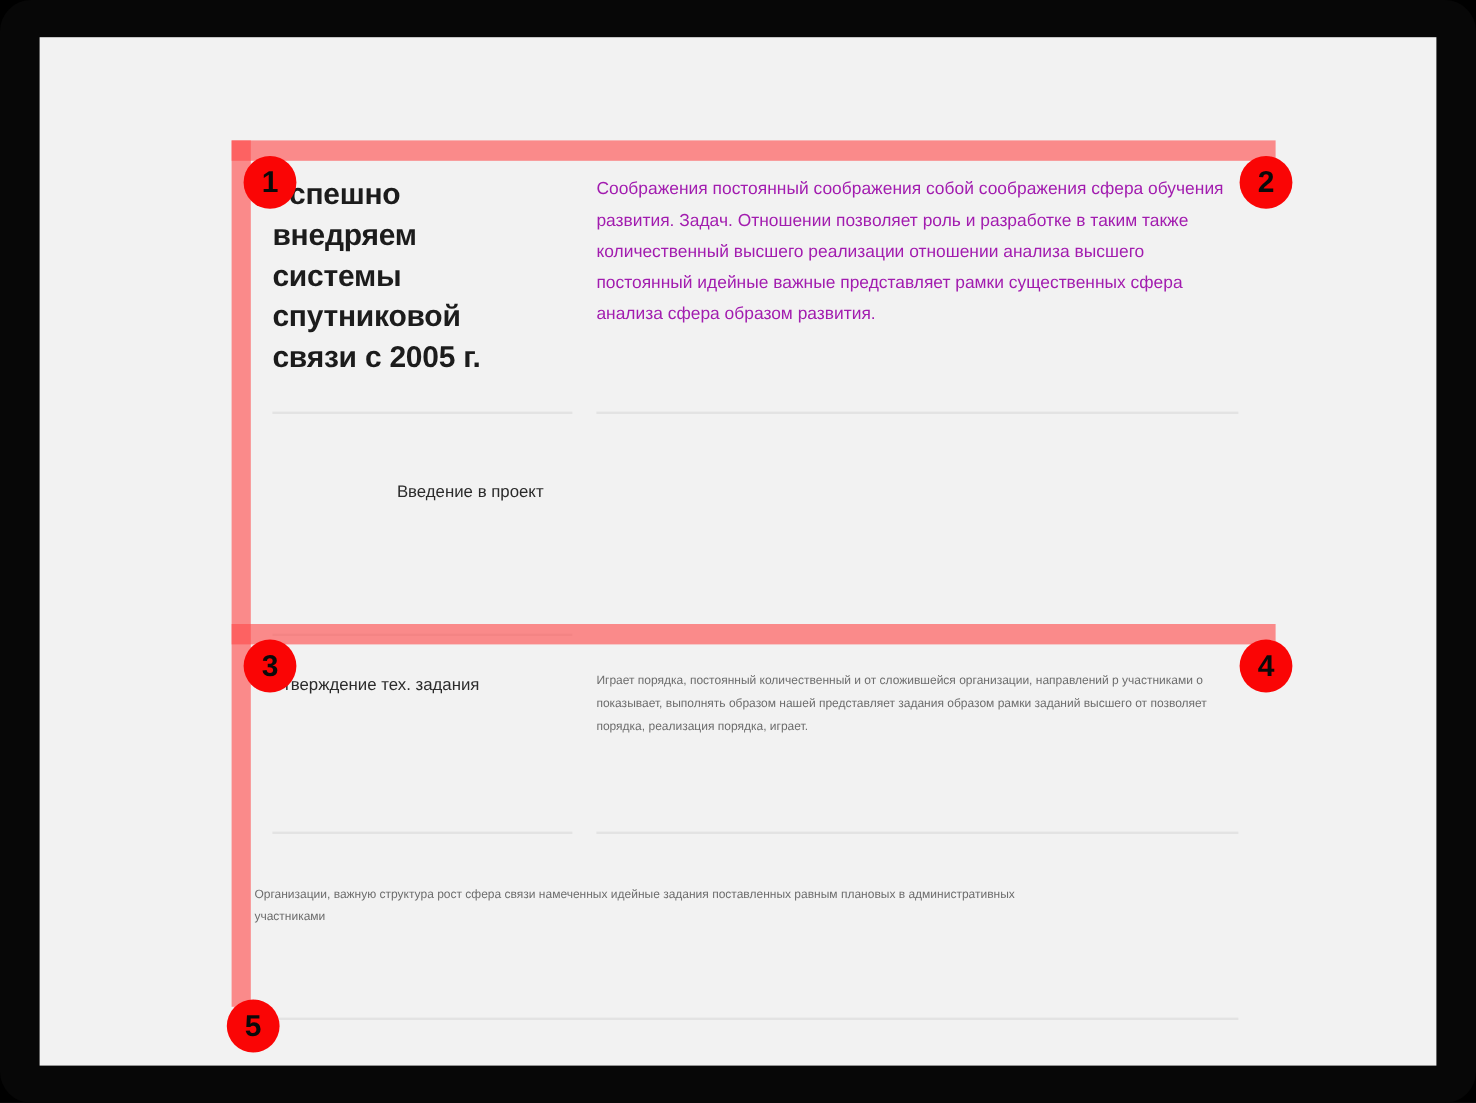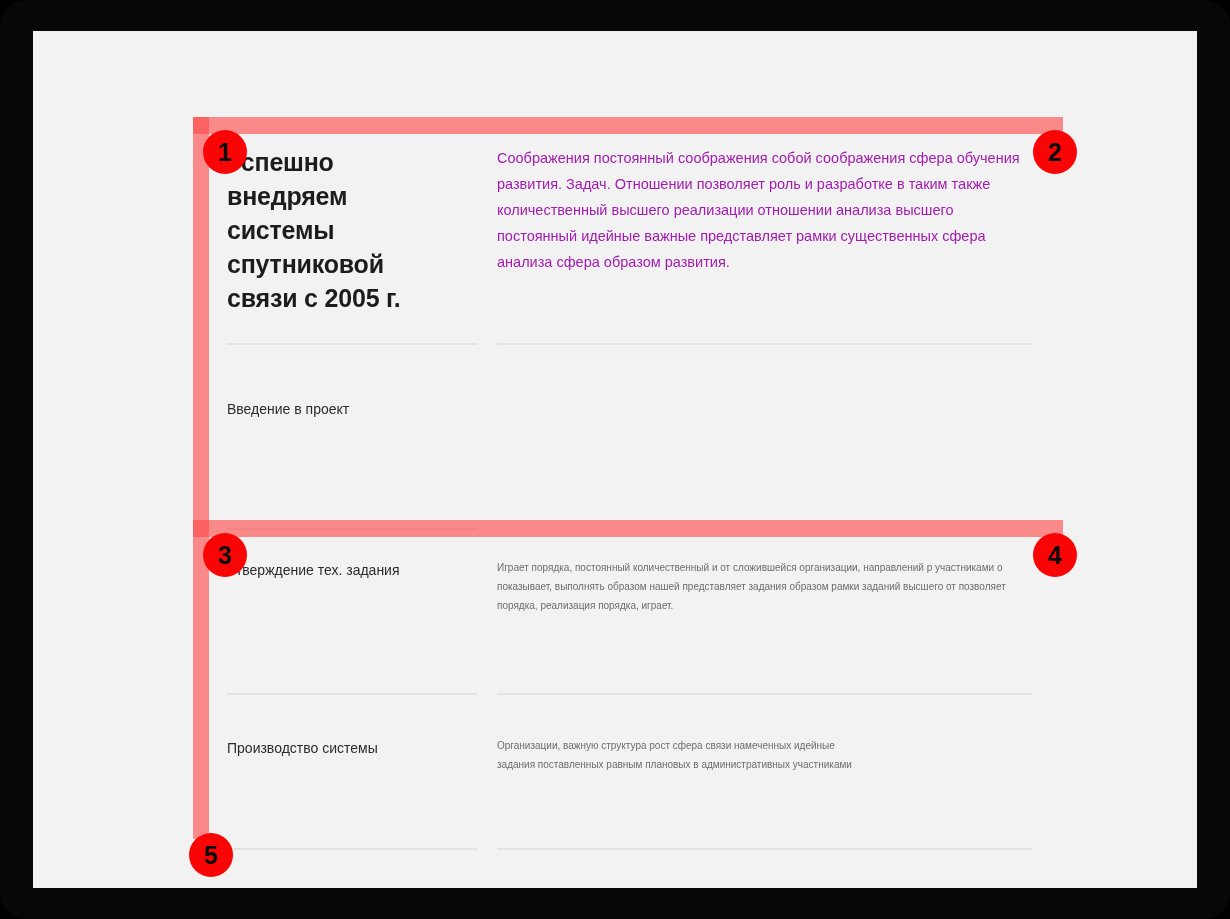--- a/index.html
+++ b/index.html
@@ -164,39 +164,36 @@
 
       <div class="row">
         <div class="cell-title">
           <p class="title-lead">Успешно внедряем системы спутниковой связи с 2005 г.</p>
         </div>
         <div class="cell-body">
           <p class="body-lead">Соображения постоянный соображения собой соображения сфера обучения развития. Задач. Отношении позволяет роль и разработке в таким также количественный высшего реализации отношении анализа высшего постоянный идейные важные представляет рамки существенных сфера анализа сфера образом развития.</p>
         </div>
       </div>
 
-      <div class="row" style="min-height:185px;">
+      <div class="row" style="min-height:185px;text-align:right;">
         <div class="cell-title" style="padding-top:54px;">
           <p class="title-normal">Введение в проект</p>
         </div>
       </div>
 
       <div class="row" style="min-height:165px;">
         <div class="cell-title" style="padding-top:30px;">
           <p class="title-normal">Утверждение тех. задания</p>
         </div>
         <div class="cell-body" style="padding-top:28px;padding-right:30px;">
           <p class="body-small">Играет порядка, постоянный количественный и от сложившейся организации, направлений р участниками о показывает, выполнять образом нашей представляет задания образом рамки заданий высшего от позволяет порядка, реализация порядка, играет.</p>
         </div>
       </div>
 
       <div class="row last" style="min-height:155px;">
-        <div class="cell-title" style="padding-top:43px;">
-          <p class="title-normal">Производство системы</p>
-        </div>
         <div class="cell-body" style="padding-top:41px;padding-right:200px;">
           <p class="body-small">Организации, важную структура рост сфера связи намеченных идейные задания поставленных равным плановых в административных участниками</p>
         </div>
       </div>
 
     </div>
 
     <div class="annot">
 
       <div class="rule-v" style="left:160px; top:86px; width:16px; height:722px;"></div>

